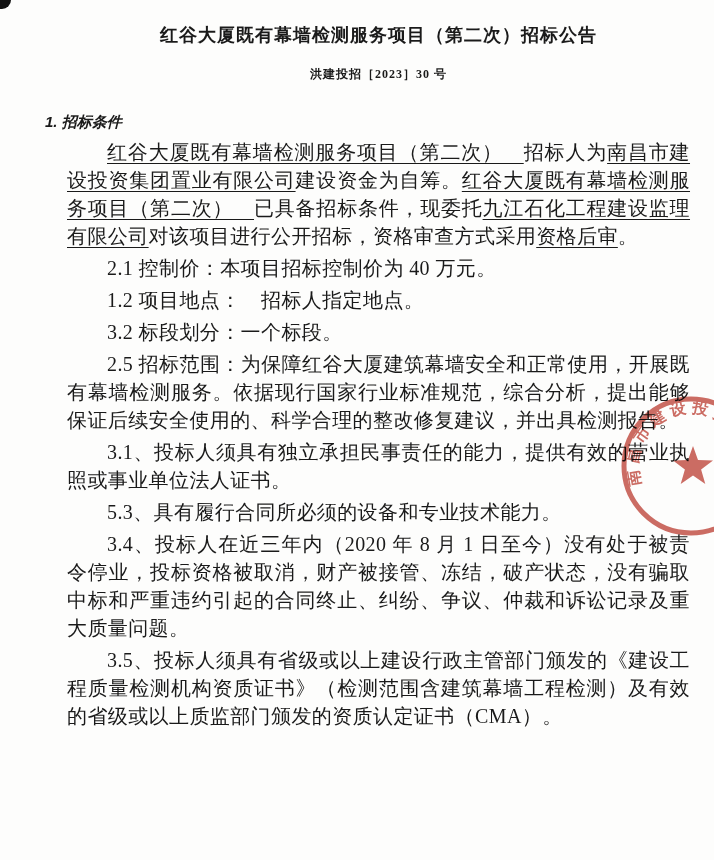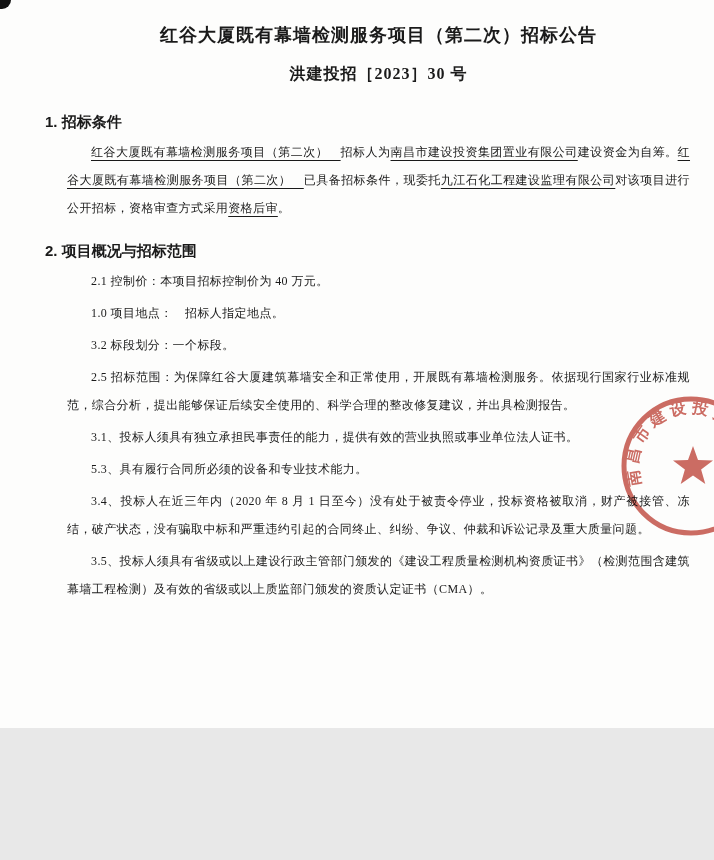--- a/index.html
+++ b/index.html
@@ -2,21 +2,21 @@
 <html><head>
 <meta charset="utf-8">
 <style>
   html,body{margin:0;padding:0;}
   body{
     background:#e8e8e8;
     font-family:"Liberation Serif","DejaVu Serif",serif;
   }
   .page{
     position:relative;
-    width:714px;height:728px;
+    width:714px;height:860px;
     margin:0 auto;
     background:#fdfdfc;
     overflow:hidden;
     color:#1a1a1a;
   }
   
   .corner-artifact{
     position:absolute;left:0;top:0;
     width:11px;height:9px;
     background:#111;
@@ -31,36 +31,36 @@
     margin:8px 0 0 0;
     text-align:center;
     font-size:18px;
     font-weight:bold;
     letter-spacing:1px;
     line-height:26px;
   }
   .doc-number{
     margin:14px 0 0 0;
     text-align:center;
-    font-size:16px;
+    font-size:12px;
     font-weight:bold;
     letter-spacing:1px;
     line-height:24px;
   }
   .section-heading{
     margin:17px 0 2px -22px;
     font-size:15px;
     font-weight:bold;
     font-family:"Liberation Sans","DejaVu Sans",sans-serif;
     line-height:24px;
   }
-  .section-heading.first{margin-top:24px;}
+  .section-heading.first{margin-top:24px;font-style:italic;}
   .paragraphs p{
     margin:4px 0 0 0;
-    font-size:12px;
+    font-size:20px;
     line-height:28px;
     text-align:justify;
     text-indent:2em;
     letter-spacing:0.4px;
   }
   .u{
     text-decoration:underline;
     text-underline-offset:4px;
     text-decoration-thickness:1px;
   }
@@ -92,24 +92,23 @@
     <h2 class="doc-number">洪建投招［2023］30 号</h2>
 
     <div class="section">
       <h3 class="section-heading first">1. 招标条件</h3>
       <div class="paragraphs">
           <p><span class="u">红谷大厦既有幕墙检测服务项目（第二次）　</span><span>招标人为</span><span class="u">南昌市建设投资集团置业有限公司</span><span>建设资金为自筹。</span><span class="u">红谷大厦既有幕墙检测服务项目（第二次）　</span><span>已具备招标条件，现委托</span><span class="u">九江石化工程建设监理有限公司</span><span>对该项目进行公开招标，资格审查方式采用</span><span class="u">资格后审</span><span>。</span></p>
         </div>
     </div>
 
     <div class="section">
-      <h3 class="section-heading">2. 项目概况与招标范围</h3>
       <div class="paragraphs">
           <p><span>2.1 控制价：本项目招标控制价为 40 万元。</span></p>
-          <p><span>1.0 项目地点：　招标人指定地点。</span></p>
+          <p><span>1.2 项目地点：　招标人指定地点。</span></p>
           <p><span>3.2 标段划分：一个标段。</span></p>
           <p><span>2.5 招标范围：为保障红谷大厦建筑幕墙安全和正常使用，开展既有幕墙检测服务。依据现行国家行业标准规范，综合分析，提出能够保证后续安全使用的、科学合理的整改修复建议，并出具检测报告。</span></p>
         </div>
     </div>
 
     <div class="section">
       <div class="paragraphs">
           <p><span>3.1、投标人须具有独立承担民事责任的能力，提供有效的营业执照或事业单位法人证书。</span></p>
           <p><span>5.3、具有履行合同所必须的设备和专业技术能力。</span></p>
           <p><span>3.4、投标人在近三年内（2020 年 8 月 1 日至今）没有处于被责令停业，投标资格被取消，财产被接管、冻结，破产状态，没有骗取中标和严重违约引起的合同终止、纠纷、争议、仲裁和诉讼记录及重大质量问题。</span></p>

